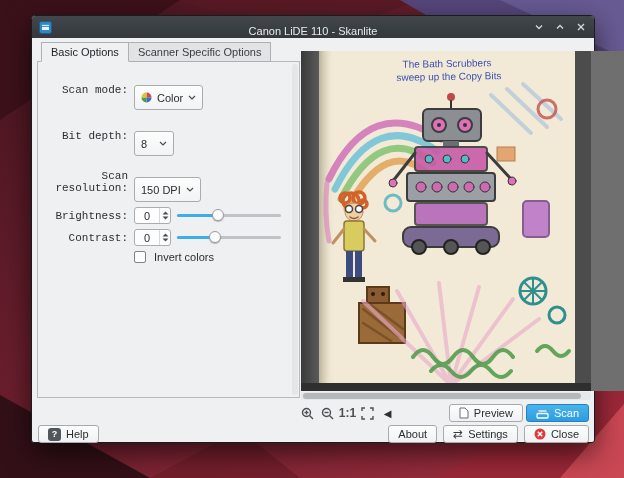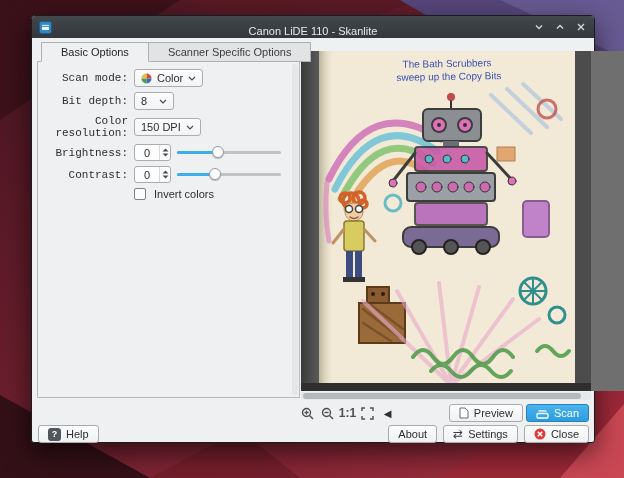--- a/index.html
+++ b/index.html
@@ -15,34 +15,34 @@
   .titlebar{position:absolute;left:0;right:0;top:0;height:22px;
             background:linear-gradient(#42474c,#34383c);
             border-radius:3px 3px 0 0;display:flex;align-items:center;padding:0 7px;}
   .titlebar .title{position:absolute;left:0;right:0;text-align:center;color:#e8eaec;
                    font-size:11px;pointer-events:none;margin-top:8px;}
   .tb-controls{margin-left:auto;display:flex;gap:9px;z-index:2;}
   .tb-btn{width:12px;height:12px;display:flex;align-items:center;justify-content:center;cursor:pointer;}
 
   
   .tabbar{position:absolute;left:9px;top:26px;display:flex;z-index:3;}
-  .tab{height:20px;display:flex;align-items:center;padding:0 19px;
+  .tab{height:20px;display:flex;align-items:center;padding:0 9px;
        border:1px solid #aeb1b3;background:#e1e3e4;color:#3a3d40;}
   .tab.active{background:#eff0f1;border-bottom:1px solid #eff0f1;color:#232629;}
   .tab + .tab{border-left:none;}
 
   
   .frame{position:absolute;left:5px;top:45px;width:263px;height:337px;
          border:1px solid #b7babc;background:#eff0f1;}
   .opts{display:grid;grid-template-columns:86px auto;column-gap:6px;row-gap:5px;
         padding:7px 12px 0 4px;align-items:center;}
   .lbl{text-align:right;color:#2b2e31;font-family:Liberation Mono, monospace;}
   .ctl-row{display:flex;align-items:center;gap:6px;}
-  .combo{display:inline-flex;align-items:center;gap:5px;height:18px;padding:0 6px;
-         border:1px solid #a9adaf;border-radius:3px;background:linear-gradient(#fdfdfd,#f2f3f4);cursor:pointer;}
+  .combo{display:inline-flex;align-items:center;gap:5px;height:25px;padding:0 6px;
+         border:1px solid #a9adaf;border-radius:3px;background:linear-gradient(#fdfdfd,#f2f3f4);cursor:pointer;margin-top:16px;}
   .combo .chev{display:flex;}
   .spin{display:inline-flex;align-items:stretch;height:17px;width:37px;border:1px solid #a9adaf;
         border-radius:3px;background:#fdfdfd;cursor:text;}
   .spin .val{flex:1;display:flex;align-items:center;justify-content:center;}
   .spin .arrows{width:11px;display:flex;flex-direction:column;align-items:center;justify-content:center;gap:1px;
                 border-left:1px solid #d6d8d9;cursor:pointer;}
   .slider{position:relative;width:104px;height:17px;cursor:pointer;}
   .slider .track{position:absolute;left:0;right:0;top:7px;height:3px;border-radius:2px;background:#bfc3c5;}
   .slider .fill{position:absolute;left:0;top:7px;height:3px;border-radius:2px;background:#3daee9;}
   .slider .handle{position:absolute;top:2px;width:12px;height:12px;border-radius:50%;
@@ -162,21 +162,21 @@
           <span class="combo" style="min-width:40px;justify-content:space-between;">
             <span>8</span>
             <span class="chev">
                 <svg width="8" height="5" viewBox="0 0 8 5" fill="none" stroke="#4a4d50" stroke-width="1.2">
                   <polyline points="1,1 4,4 7,1"></polyline>
                 </svg>
               </span>
           </span>
         </span>
 
-        <span class="lbl">Color resolution:</span>
+        <span class="lbl">Scan resolution:</span>
         <span class="ctl-row">
           <span class="combo">
             <span>150 DPI</span>
             <span class="chev">
                 <svg width="8" height="5" viewBox="0 0 8 5" fill="none" stroke="#4a4d50" stroke-width="1.2">
                   <polyline points="1,1 4,4 7,1"></polyline>
                 </svg>
               </span>
           </span>
         </span>

